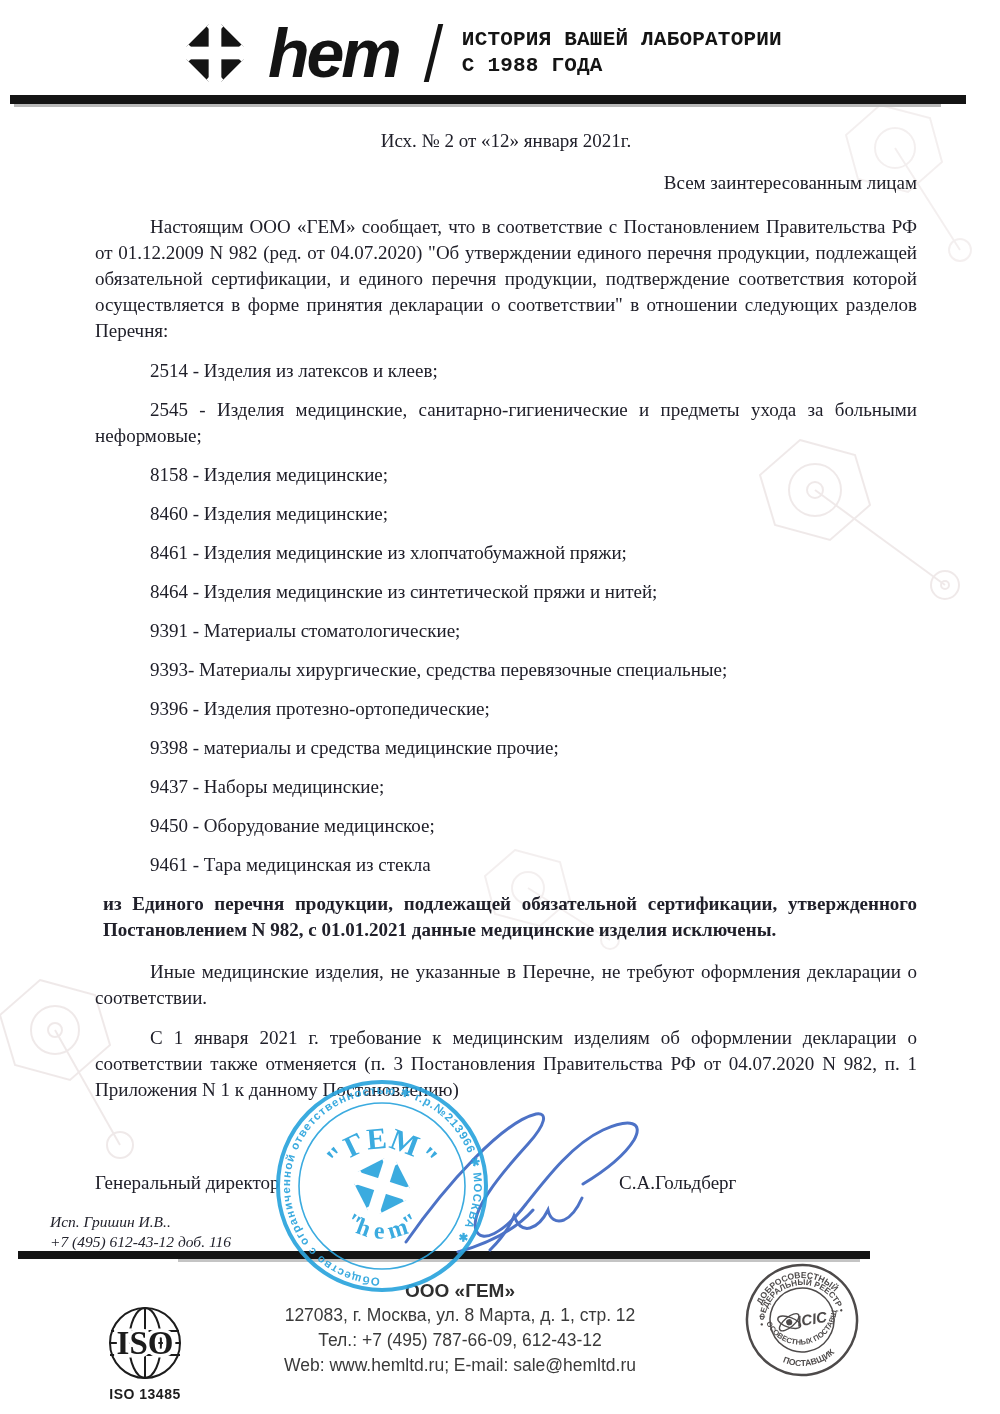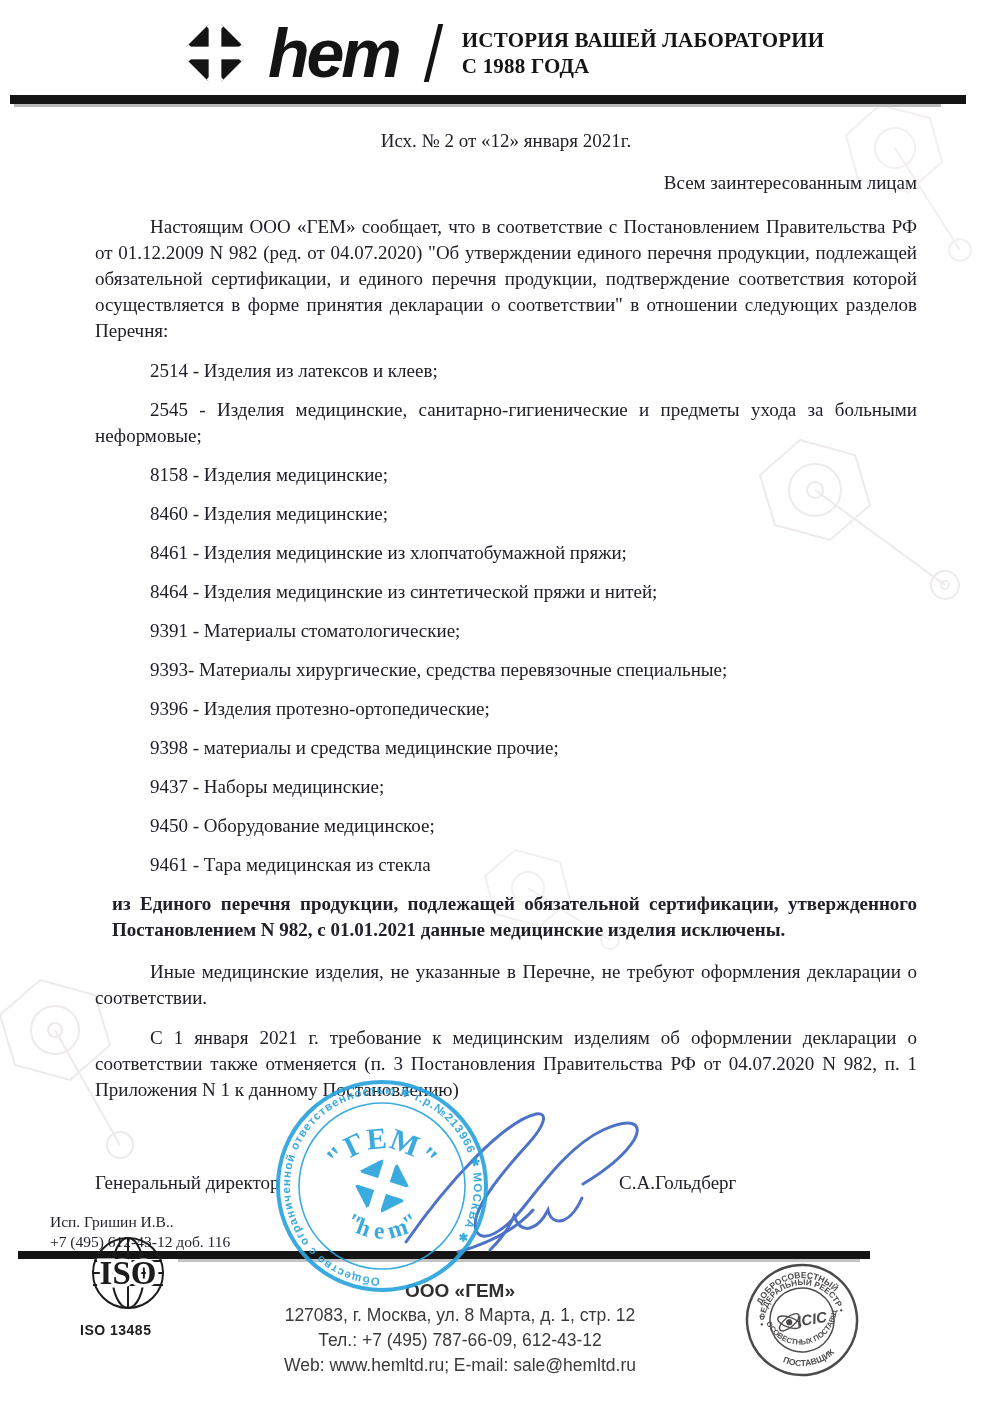--- a/index.html
+++ b/index.html
@@ -5,49 +5,49 @@
   html,body{margin:0;padding:0;background:#ffffff;}
   .page{position:relative;width:1000px;height:1414px;background:#ffffff;overflow:hidden;
         font-family:"Liberation Serif", serif;color:#20202a;}
 
   
   .header{position:absolute;top:16px;left:178px;display:flex;align-items:center;gap:16px;}
   .logo-icon{width:74px;height:74px;flex:0 0 auto;}
   .wordmark{font-family:"Liberation Sans", sans-serif;font-size:68px;font-weight:bold;
             font-style:italic;letter-spacing:-3px;color:#141414;line-height:74px;}
   .slash{width:5px;height:58px;background:#141414;transform:skewX(-14deg);margin:0 10px 0 16px;}
-  .tagline{font-family:Liberation Serif, serif;font-weight:bold;color:#141414;
+  .tagline{font-family:Liberation Mono, monospace;font-weight:bold;color:#141414;
            font-size:21px;line-height:26px;letter-spacing:0.2px;}
   .bar-top{position:absolute;top:95px;left:10px;width:956px;height:9px;background:#141414;}
   .bar-top::after{content:"";position:absolute;left:4px;top:9px;width:97%;height:3px;background:#b9b9b9;}
 
   
   .content{position:absolute;left:95px;top:128px;width:822px;font-size:19px;line-height:26px;
            text-align:justify;}
   .ref-line{margin:0 0 16px 0;text-align:center;}
   .addressee{margin:4px 0 18px 0;text-align:right;}
   .para{text-indent:55px;margin:0 0 14px 0;}
   .list-item{text-indent:55px;margin:0 0 13px 0;}
-  .para-bold{font-weight:bold;text-indent:0;margin:4px 0 16px 17px;}
+  .para-bold{font-weight:bold;text-indent:0;margin:4px 0 16px 8px;}
 
   
   .sig-row{position:absolute;left:95px;top:1172px;width:822px;font-size:19px;}
   .sig-title{position:absolute;left:0;top:0;}
   .sig-name{position:absolute;left:524px;top:0;}
-  .executor{position:absolute;left:50px;top:1212px;font-size:15.5px;line-height:20px;color:#23232d;}
+  .executor{position:absolute;left:50px;top:1212px;font-size:15.5px;line-height:20px;color:#23232d;font-style:italic;}
   .stamp-blue{position:absolute;left:272px;top:1076px;width:220px;height:220px;opacity:0.92;z-index:6;}
   .signature-ink{position:absolute;left:398px;top:1092px;width:330px;height:180px;z-index:5;}
 
   .bar-bottom{position:absolute;top:1251px;left:18px;width:852px;height:8px;background:#141414;}
   .bar-bottom::after{content:"";position:absolute;left:160px;top:8px;width:80%;height:3px;background:#c4c4c4;}
 
   
-  .iso-block{position:absolute;left:80px;top:1234px;width:130px;}
+  .iso-block{position:absolute;left:80px;top:1304px;width:130px;text-align:center;}
   .iso-cert{font-family:"Liberation Sans", sans-serif;font-weight:bold;font-size:14px;
-            color:#1c1c1c;margin-top:6px;letter-spacing:0.5px;}
+            color:#1c1c1c;margin-top:0;letter-spacing:0.5px;}
   .footer-center{position:absolute;left:240px;top:1278px;width:440px;text-align:center;
                  font-family:Liberation Sans, sans-serif;color:#3a3a3a;font-size:17.5px;line-height:25px;}
   .footer-company{font-weight:bold;font-size:19px;color:#2f2f2f;}
   .stamp-icic{position:absolute;left:742px;top:1260px;width:120px;height:120px;transform:rotate(-10deg);opacity:0.85;}
 
   .watermark{position:absolute;z-index:0;}
   .content,.sig-row,.executor,.footer-center,.iso-block{z-index:2;}
 </style>
 </head>
 <body>

